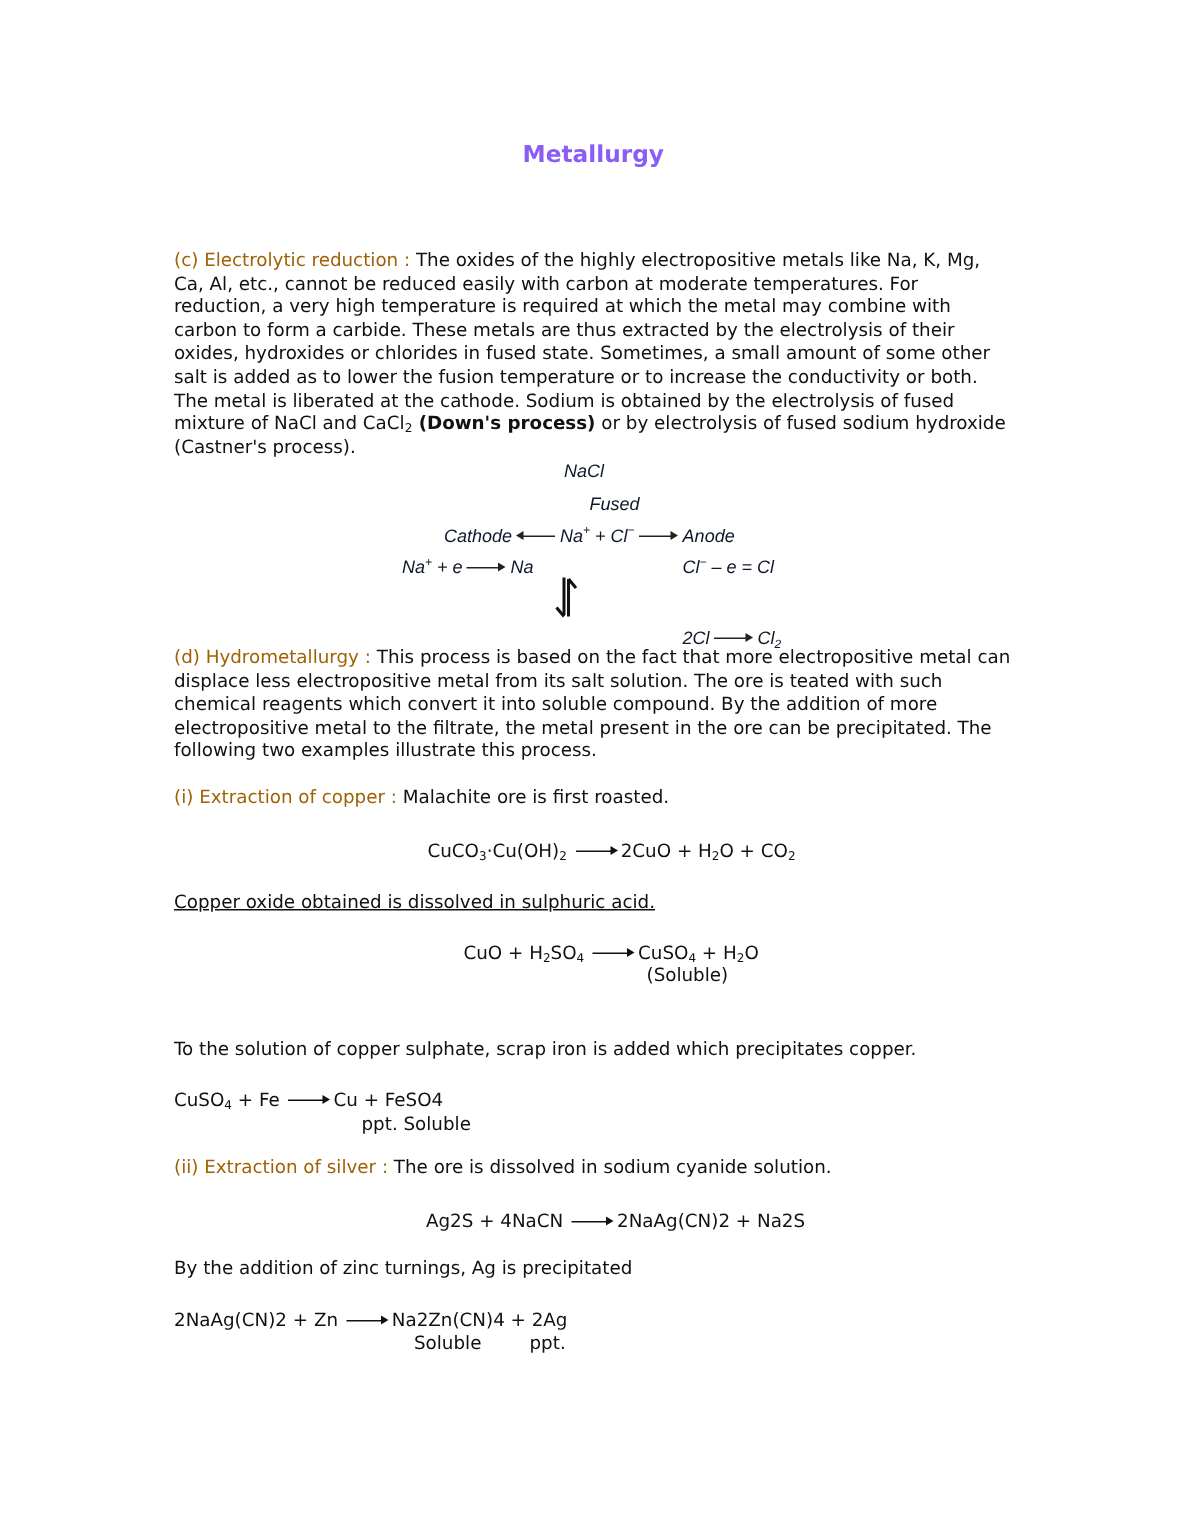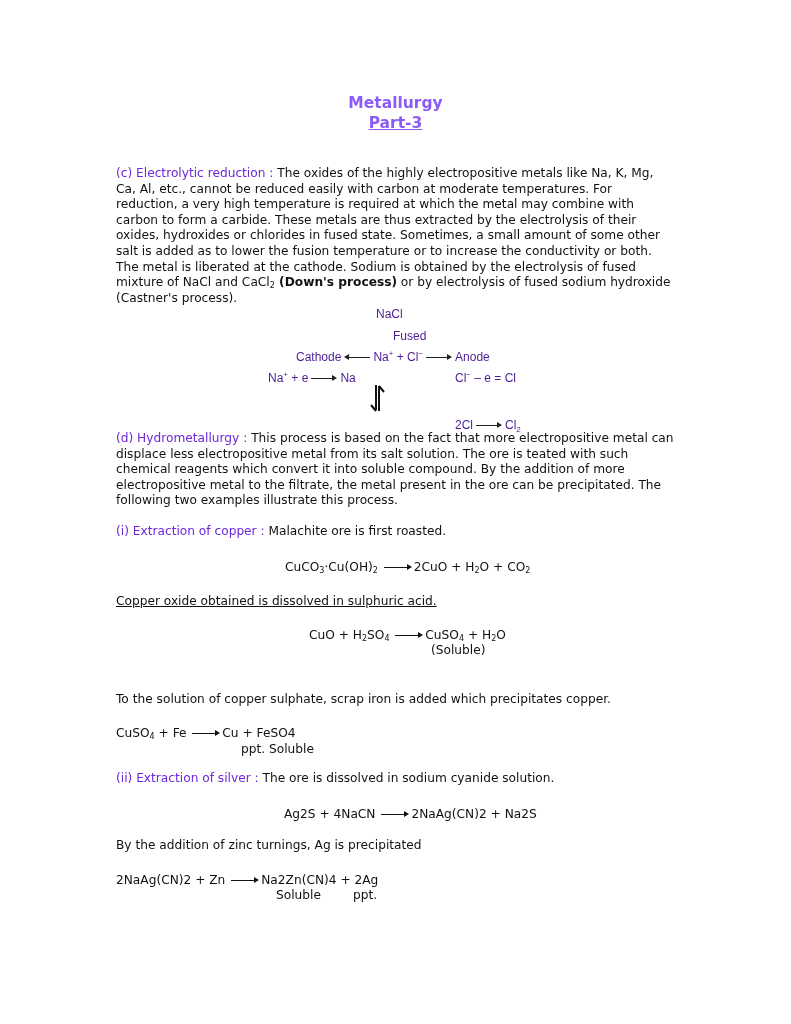--- a/index.html
+++ b/index.html
@@ -3,42 +3,41 @@
 <meta charset="utf-8">
 <style>
   html, body { margin: 0; padding: 0; background: #ffffff; }
   body { width: 791px; height: 1024px; position: relative; overflow: hidden;
          font-family: "DejaVu Sans", sans-serif; color: #111; }
   .abs { position: absolute; }
   .title { left: 0; width: 791px; text-align: center; color: #8b5cf6;
            font-family: "DejaVu Sans", sans-serif; font-weight: bold; font-size: 15.5px; line-height: 20px; }
   .title .u { text-decoration: underline; }
   .para { left: 116px; width: 560px; font-size: 12.2px; line-height: 15.6px; }
-  .head { color: #6d28d9; }
+  .head { color: #a16207; }
   b { font-weight: bold; }
   .line { font-size: 12.2px; line-height: 15.6px; white-space: nowrap; }
   sub { font-size: 8px; vertical-align: -2px; line-height: 0; }
   .arr { display: inline-block; width: 28px; height: 6px; position: relative; vertical-align: middle; margin: 0 2px; }
   .arr::before { content: ""; position: absolute; left: 0; right: 2px; top: 2px; border-top: 1px solid #111; }
   .arr::after { content: ""; position: absolute; right: 0; top: -1px; border-left: 5px solid #111; border-top: 3.5px solid transparent; border-bottom: 3.5px solid transparent; }
-  .diag { font-family: "Liberation Sans", sans-serif; font-size: 12px; color: #4c1d95; white-space: nowrap; }
+  .diag { font-family: "Liberation Sans", sans-serif; font-size: 12px; color: #0f172a; white-space: nowrap; font-style: italic; }
   .diag sup { font-size: 8px; vertical-align: 5px; line-height: 0; }
   .diag sub { font-size: 8px; vertical-align: -3px; }
   .darr { display: inline-block; width: 26px; height: 6px; position: relative; vertical-align: middle; margin: 0 3px; }
   .darr::before { content: ""; position: absolute; left: 0; right: 2px; top: 2px; border-top: 1px solid #222; }
   .darr::after { content: ""; position: absolute; right: 0; top: -1px; border-left: 5px solid #222; border-top: 3.5px solid transparent; border-bottom: 3.5px solid transparent; }
   .darr.left::before { left: 2px; right: 0; }
   .darr.left::after { left: 0; right: auto; border-left: none; border-right: 5px solid #222; }
 </style>
 </head>
 <body>
 
 <div class="abs title" style="top:93px;">
   <div>Metallurgy</div>
-  <div><span class="u">Part-3</span></div>
 </div>
 
 <div class="abs para" style="top:166px;">
   <span class="head">(c) Electrolytic reduction :</span><span> The oxides of the highly electropositive metals like Na, K, Mg, Ca, Al, etc., cannot be reduced easily with carbon at moderate temperatures. For reduction, a very high temperature is required at which the metal may combine with carbon to form a carbide. These metals are thus extracted by the electrolysis of their oxides, hydroxides or chlorides in fused state. Sometimes, a small amount of some other salt is added as to lower the fusion temperature or to increase the conductivity or both. The metal is liberated at the cathode. Sodium is obtained by the electrolysis of fused mixture of NaCl and CaCl</span><sub>2</sub><b> (Down's process)</b><span> or by electrolysis of fused sodium hydroxide (Castner's process).</span>
 </div>
 
 <div class="abs diag" style="left:376px; top:307px;">NaCl</div>
 <div class="abs diag" style="left:393px; top:329px;">Fused</div>
 <div class="abs diag" style="left:296px; top:350px;">
   <span>Cathode</span><span class="darr left"></span><span>Na</span><sup>+</sup><span> + Cl</span><sup>−</sup><span class="darr"></span><span>Anode</span>

